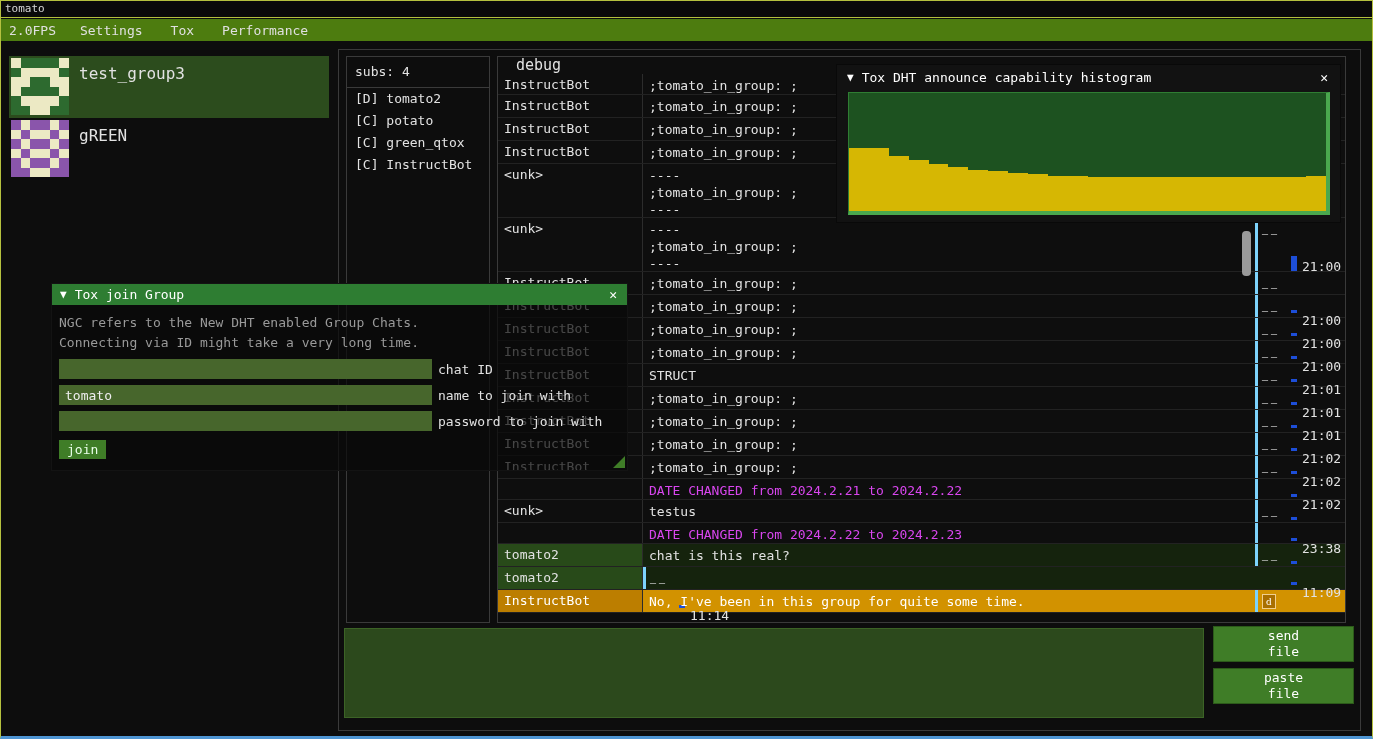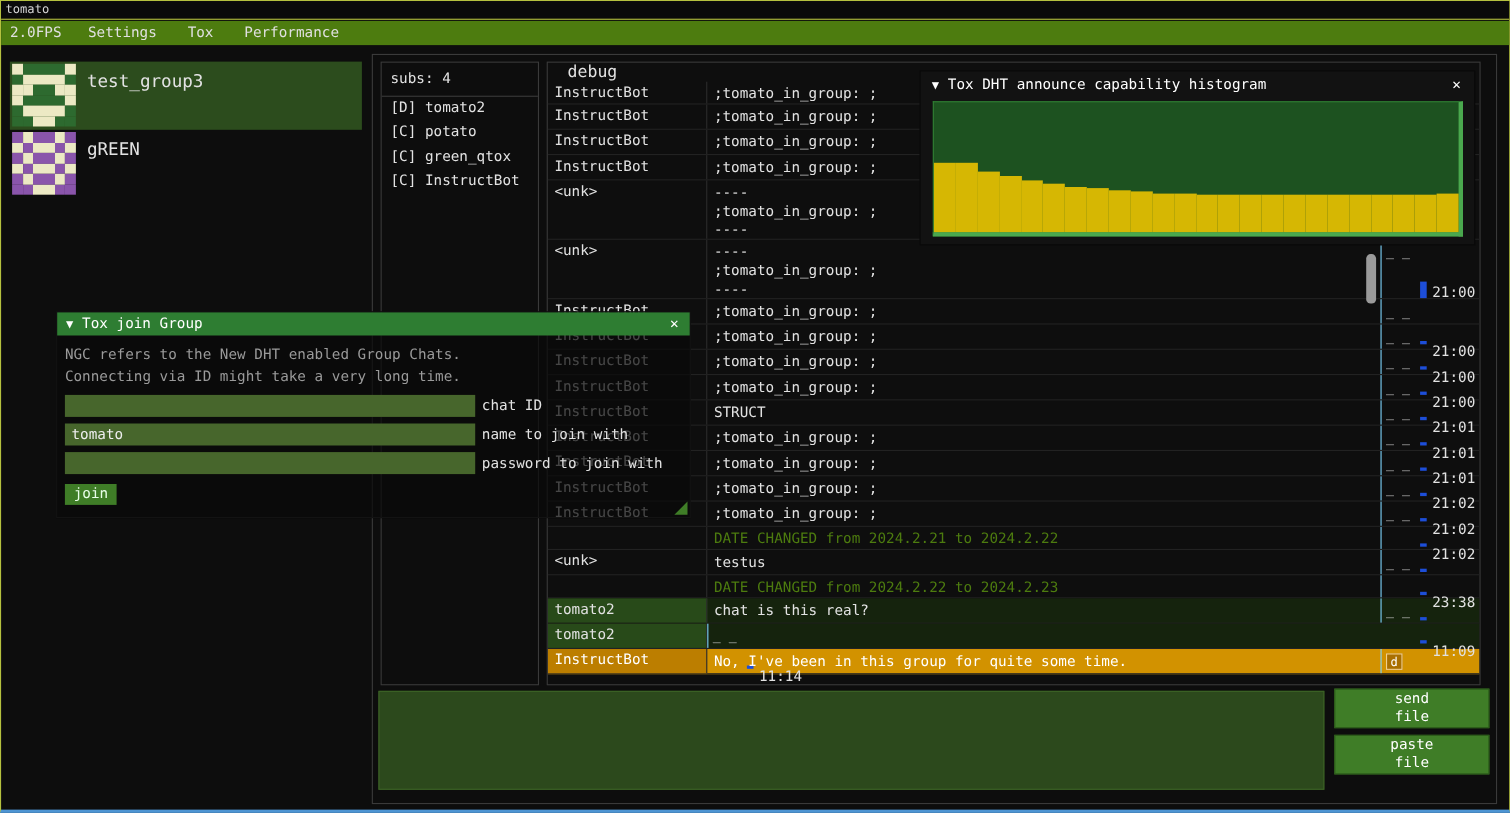--- a/index.html
+++ b/index.html
@@ -28,23 +28,23 @@
               background:#0d0d0d;font-size:13px;}
   .subs-header{padding:7px 8px 8px;border-bottom:1px solid #3a3a3a;}
   .subs-item{padding:2px 8px;line-height:18px;}
   
   .chat-panel{position:absolute;left:496px;top:55px;width:849px;height:567px;border:1px solid #3a3a3a;background:#0e0e0e;}
   .tabbar{height:17px;display:flex;align-items:flex-end;padding-left:18px;font-size:15px;}
   .messages{position:absolute;left:0;top:17px;right:0;bottom:0;overflow:hidden;font-size:13px;}
   .row{display:flex;height:23px;border-bottom:1px solid #222;}
   .cell-name{width:145px;padding:3px 4px 0 6px;border-right:1px solid #2c2c2c;overflow:hidden;white-space:nowrap;}
   .cell-text{flex:1;padding:3px 4px 0 6px;white-space:pre-line;line-height:17px;overflow:hidden;}
-  .cell-marks{width:36px;border-left:1px solid #7dd3fc;padding:4px 2px 0 4px;color:#d6d6d6;font-size:12px;}
+  .cell-marks{width:36px;border-left:3px solid #7dd3fc;padding:4px 2px 0 4px;color:#d6d6d6;font-size:12px;font-family:Liberation Serif, serif;}
   .cell-time{width:54px;border-left:6px solid #1d4ed8;padding:3px 2px 0 5px;margin-top:38px;}
-  .date-row .cell-text{color:#4d7c0f;}
+  .date-row .cell-text{color:#d946ef;}
   .row.tomato{background:#15230d;}
   .row.tomato .cell-name{background:#284a19;}
   .row.highlight{background:#d29200;color:#fff;}
   .row.highlight .cell-name{background:#bc7e00;}
   .row.highlight .cell-time{background:#de9e00;}
   .marks-box{display:inline-block;border:1px solid #f0cf8f;background:#a96f00;color:#fff;
              font-size:11px;line-height:13px;padding:0 3px;}
   .scroll-thumb{position:absolute;left:744px;top:174px;width:9px;height:45px;background:#9a9a9a;border-radius:4px;}
   
   .composer-input{position:absolute;left:343px;top:627px;width:860px;height:90px;background:#2c491c;

